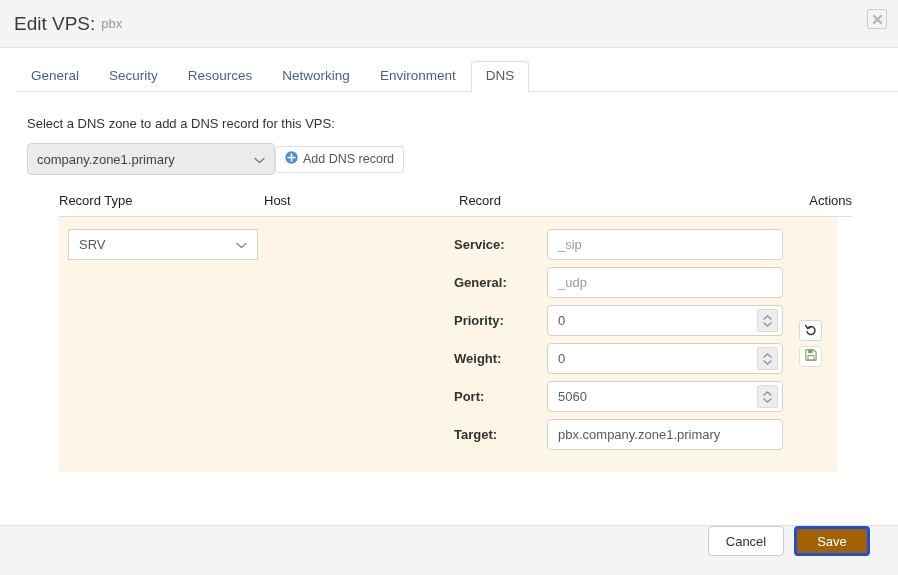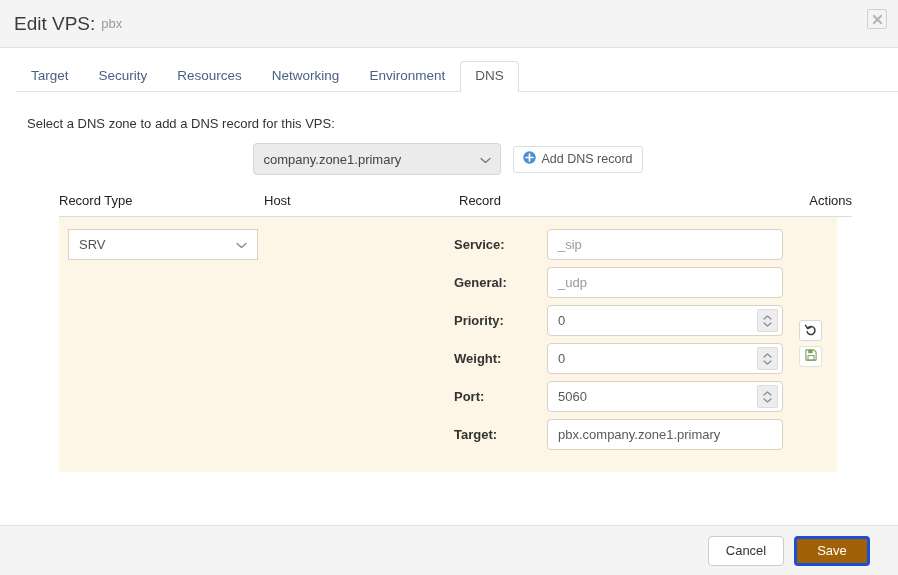--- a/index.html
+++ b/index.html
@@ -116,23 +116,22 @@
     overflow: hidden;
   }
   .zone-instruction {
     font-size: 13px;
     color: #333333;
     margin: 6px 0 12px 11px;
   }
   .zone-row {
     display: flex;
     align-items: center;
-    justify-content: center;
+    justify-content: flex-start;
     margin: 0 0 18px 11px;
-    gap: 12px;
   }
   .zone-select {
     width: 248px;
     height: 32px;
     background: #ebebeb;
     border: 1px solid #d6d6d6;
     border-radius: 4px;
     display: flex;
     align-items: center;
     justify-content: space-between;
@@ -261,21 +260,20 @@
     box-sizing: border-box;
   }
   .act-btn.save-row { border-color: #dfe4d8; }
 
   
   .dialog-footer {
     height: 50px;
     background: #f4f4f4;
     border-top: 1px solid #e2e2e2;
     display: flex;
-    align-items: center;
     justify-content: flex-end;
     gap: 10px;
     padding: 0 28px 0 0;
     box-sizing: border-box;
     flex: none;
   }
   .btn {
     min-width: 76px;
     height: 30px;
     border-radius: 4px;
@@ -301,21 +299,21 @@
     <div class="close-button">
       <span>
         <svg width="11" height="11" viewBox="0 0 11 11">
           <path d="M2 2 L9 9 M9 2 L2 9" stroke="#b4b4b4" stroke-width="2.2" fill="none" stroke-linecap="round"></path>
         </svg>
       </span>
     </div>
   </div>
 
   <div class="tabbar">
-    <div class="tab">Target</div>
+    <div class="tab">General</div>
     <div class="tab">Security</div>
     <div class="tab">Resources</div>
     <div class="tab">Networking</div>
     <div class="tab">Environment</div>
     <div class="tab active">DNS</div>
   </div>
 
   <div class="dialog-body">
 
     <div class="zone-instruction">Select a DNS zone to add a DNS record for this VPS:</div>

